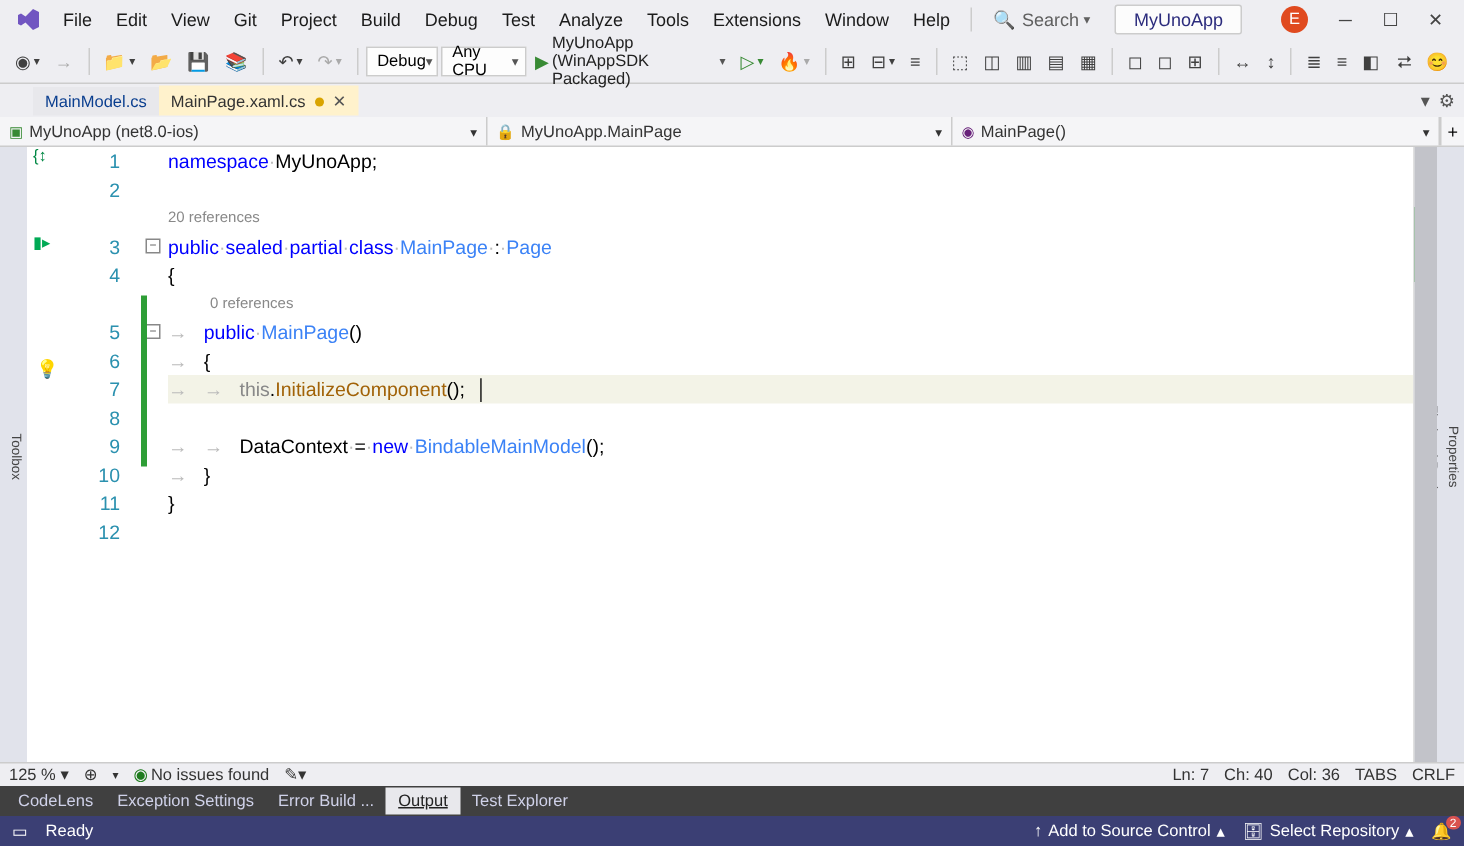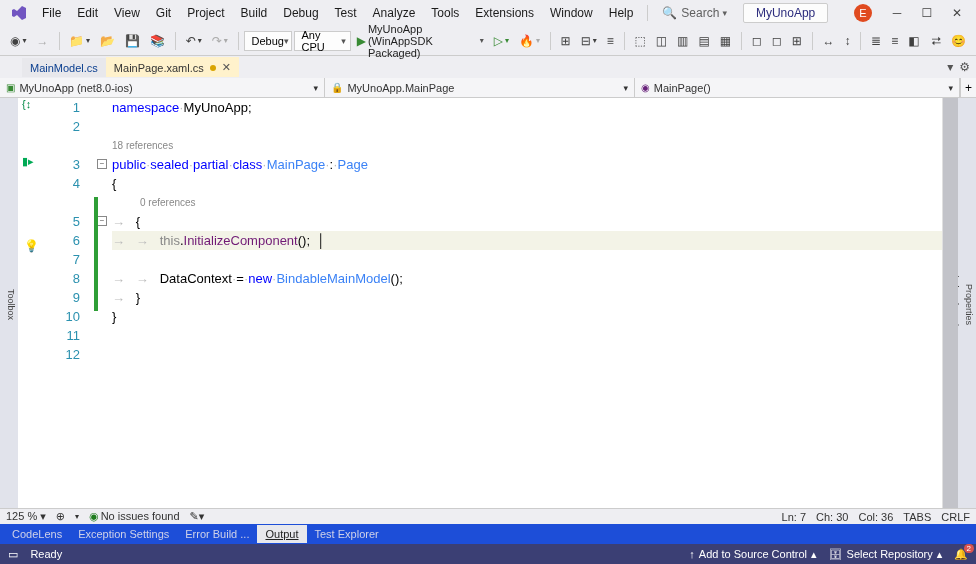--- a/index.html
+++ b/index.html
@@ -45,41 +45,41 @@
 .left-rails .rail-tab { padding: 6px 2px; cursor: default; }
 .editor-container { flex: 1; display: flex; background: #fff; position: relative; }
 .gutter { width: 52px; background: #fff; border-right: 0; text-align: right; color: #2b91af; font-family: Consolas, monospace; font-size: 13px; padding-right: 14px; }
 .gutter .ln { height: 19px; line-height: 19px; }
 .code { flex: 1; font-family: Consolas, monospace; font-size: 13px; line-height: 19px; color: #000; position: relative; }
 .code-line { height: 19px; white-space: pre; }
 .code-line.current { background: #f3f3e7; }
 .codelens { height: 19px; font-size: 10px; color: #888; padding-left: 0; font-family: 'Segoe UI', sans-serif; }
 .kw { color: #0000ff; }
 .type { color: #3b82f6; }
-.method { color: #701a75; }
+.method { color: #a16207; }
 .this-faded { color: #888; }
 .punct { color: #000; }
 .dot { color: #bbb; }
 .green-strip { position: absolute; left: -18px; width: 4px; background: #2e9e36; }
 .collapse-box { position: absolute; left: -14px; width: 10px; height: 10px; border: 1px solid #888; background: #fff; font-size: 8px; text-align: center; line-height: 8px; color: #555; }
 .scrollbar-v { width: 16px; background: #f0f0f0; border-left: 1px solid #e0e0e0; position: relative; }
 .scroll-thumb { background: #c2c3c9; position: absolute; width: 100%; }
 .scroll-marker-green { position: absolute; left:0; width: 4px; background: #2e9e36; }
 .right-rails { width: 18px; background: #e1e3eb; display: flex; flex-direction: column; align-items: center; padding-top: 4px; color: #444; font-size: 9px; writing-mode: vertical-rl; }
 .right-rails .rail-tab { padding: 6px 2px; }
 
 
 .bottom-info { height: 16px; background: #eeeef2; border-top: 1px solid #ccc; display: flex; align-items: center; font-size: 11px; padding: 0 6px; gap: 10px; color: #333; }
 .bottom-info .spacer { flex: 1; }
 .issue-ok { color: #1e7c1e; margin-right: 2px; }
 
 
 .outrow { height: 20px; background: #e1e3eb; display: flex; align-items: center; padding: 0 4px; gap: 0; font-size: 11px; }
 .out-tab { padding: 3px 8px; color: #ddd; }
-.outrow { background: #1d4ed8; }
+.outrow { background: #404040; }
 .outrow .out-tab { color: #cfd1e8; }
 .outrow .out-tab.active { background: #e8e8ec; color: #222; text-decoration: underline; }
 
 
 .statusbar { height: 20px; background: #3b3f74; color: #fff; display: flex; align-items: center; padding: 0 8px; font-size: 11px; gap: 12px; }
 .statusbar .spacer { flex: 1; }
 .status-seg { display: flex; align-items: center; gap: 4px; }
 .bell-badge { position: relative; }
 .bell-badge .cnt { position: absolute; top: -4px; right: -6px; background: #d9534f; color: #fff; border-radius: 6px; font-size: 8px; padding: 0 3px; }
 
@@ -236,24 +236,25 @@
       <div class="ln">12</div>
     </div>
     <div style="width:18px;position:relative">
       <div class="collapse-box" style="top:61px;left:3px">−</div>
       <div class="collapse-box" style="top:118px;left:3px">−</div>
       <div class="green-strip" style="top:99px;height:114px;left:0"></div>
     </div>
     <div class="code">
       <div class="code-line"><span class="kw">namespace</span><span class="dot">·</span><span>MyUnoApp</span><span class="punct">;</span></div>
       <div class="code-line"></div>
-      <div class="codelens">18 references</div>
+      <div class="codelens">20 references</div>
       <div class="code-line"><span class="kw">public</span><span class="dot">·</span><span class="kw">sealed</span><span class="dot">·</span><span class="kw">partial</span><span class="dot">·</span><span class="kw">class</span><span class="dot">·</span><span class="type">MainPage</span><span class="dot">·</span><span class="punct">:</span><span class="dot">·</span><span class="type">Page</span></div>
       <div class="code-line"><span class="punct">{</span></div>
       <div class="codelens" style="padding-left:28px">0 references</div>
+      <div class="code-line"><span class="dot">→   </span><span class="kw">public</span><span class="dot">·</span><span class="type">MainPage</span><span class="punct">()</span></div>
       <div class="code-line"><span class="dot">→   </span><span class="punct">{</span></div>
       <div class="code-line current"><span class="dot">→   →   </span><span class="this-faded">this</span><span class="punct">.</span><span class="method">InitializeComponent</span><span class="punct">();</span>  <span style="color:#000">│</span></div>
       <div class="code-line"></div>
       <div class="code-line"><span class="dot">→   →   </span><span>DataContext</span><span class="dot">·</span><span class="punct">=</span><span class="dot">·</span><span class="kw">new</span><span class="dot">·</span><span class="type">BindableMainModel</span><span class="punct">();</span></div>
       <div class="code-line"><span class="dot">→   </span><span class="punct">}</span></div>
       <div class="code-line"><span class="punct">}</span></div>
       <div class="code-line"></div>
     </div>
     <div class="scrollbar-v">
       <div class="scroll-marker-green" style="top:40px;height:50px"></div>
@@ -270,21 +271,21 @@
 </div>
 
 <div class="bottom-info">
   <span><span>125 %</span> ▾</span>
   <span>⊕</span>
   <span style="font-size:8px">▾</span>
   <span><span class="issue-ok">◉</span><span>No issues found</span></span>
   <span>✎▾</span>
   <span class="spacer"></span>
   <span>Ln: 7</span>
-  <span>Ch: 30</span>
+  <span>Ch: 40</span>
   <span>Col: 36</span>
   <span>TABS</span>
   <span>CRLF</span>
 </div>
 
 <div class="outrow">
   <div class="out-tab">CodeLens</div>
   <div class="out-tab">Exception Settings</div>
   <div class="out-tab">Error Build ...</div>
   <div class="out-tab active">Output</div>

